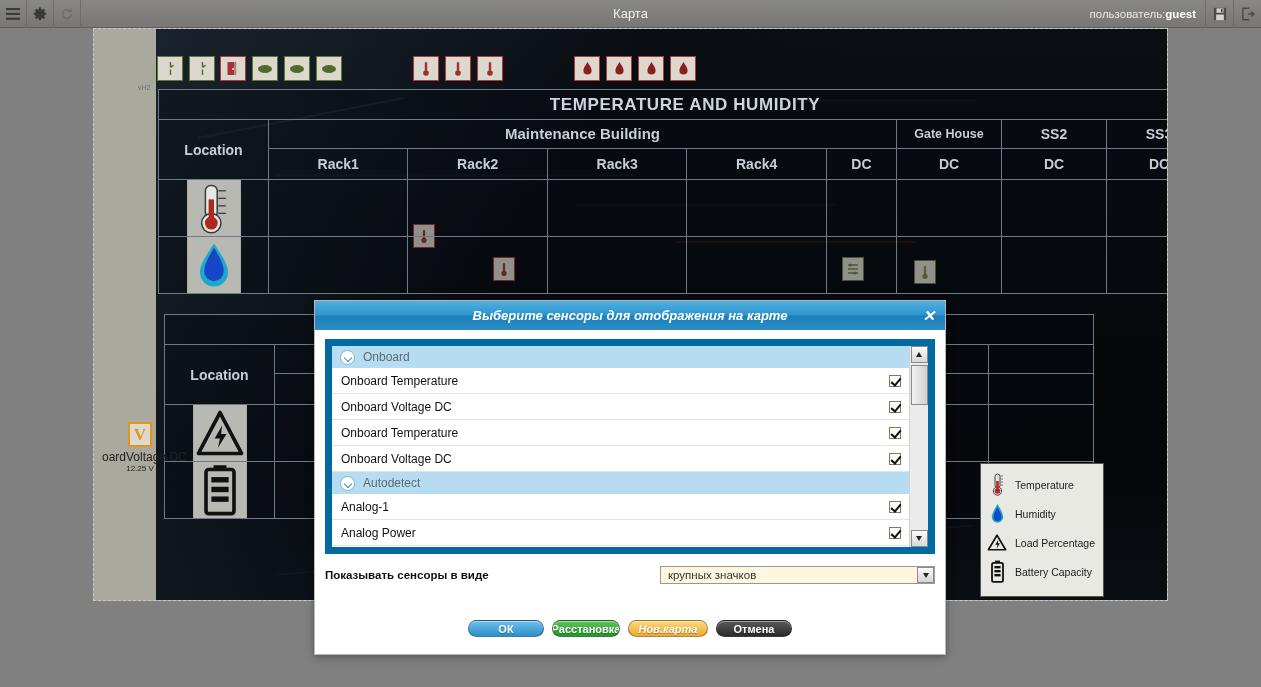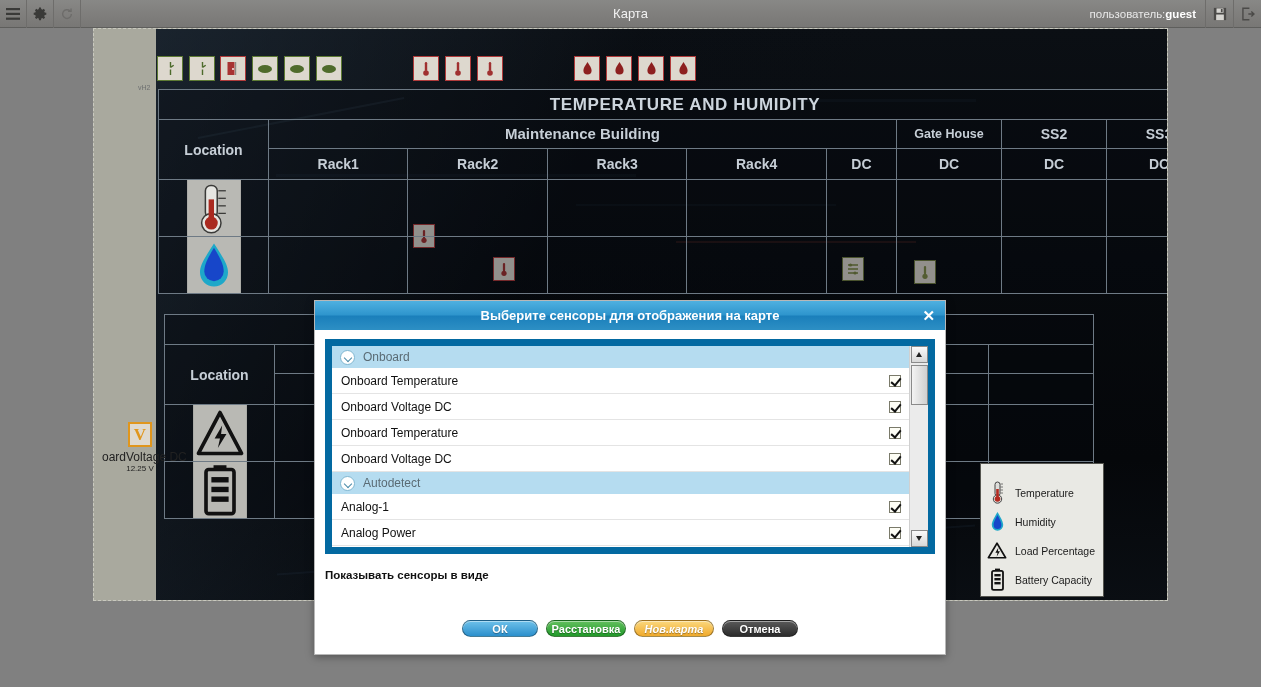--- a/index.html
+++ b/index.html
@@ -129,40 +129,41 @@
   }
   #left-sensor .l1 { font-size: 12px; color: #222; margin-top: 3px; white-space: nowrap; }
   #left-sensor .l2 { font-size: 8px; color: #222; }
 
   
   #legend {
     position: absolute; left: 980px; top: 463px;
     width: 124px; height: 134px;
     background: #e9e9e4;
     border: 1px solid #55554f;
-    padding: 14px 5px;
+    padding: 6px 5px;
   }
   .legend-row { display: flex; align-items: center; height: 29px; }
   .legend-ico { width: 22px; display:flex; justify-content:center; align-items:center; }
   .legend-txt { font-size: 10.5px; color: #1a1a1a; padding-left: 7px; }
 
   
   #dialog {
     position: absolute; left: 314px; top: 300px;
     width: 632px; height: 355px;
     background: #ffffff;
     border: 1px solid #b8b8b8;
     box-shadow: 0 2px 8px rgba(0,0,0,0.35);
   }
   #dlg-title {
     height: 29px;
     background: linear-gradient(to bottom, #4fb0e0 0%, #2e95cd 48%, #1a7fbb 52%, #2d8fc4 100%);
     color: #ffffff; font-size: 13px; font-weight: bold;
     display: flex; align-items: center; justify-content: center;
     position: relative;
+    font-style: italic;
   }
   #dlg-close {
     position: absolute; right: 10px; top: 0; height: 29px;
     display:flex; align-items:center; font-size: 15px; font-weight: bold;
     color: #fff; cursor: pointer;
   }
   #dlg-body { padding: 9px 10px 0 10px; }
   #sensor-list {
     position: relative;
     height: 215px;
@@ -258,21 +259,21 @@
   .btn {
     height: 17px; border-radius: 9px;
     font-size: 11px; font-weight: bold; color: #fff;
     display: flex; align-items: center; justify-content: center;
     cursor: pointer; border: 1px solid rgba(0,0,0,0.35);
     box-shadow: inset 0 1px 0 rgba(255,255,255,0.45);
     padding: 0 6px; overflow: hidden; white-space: nowrap;
     text-shadow: 0 1px 1px rgba(0,0,0,0.35);
   }
   .btn-ok     { width: 76px; background: linear-gradient(to bottom,#6ec1ea,#2b8fcc); }
-  .btn-place  { width: 80px; background: linear-gradient(to bottom,#63c05e,#219a2a); }
+  .btn-place  { width: 68px; background: linear-gradient(to bottom,#63c05e,#219a2a); }
   .btn-newmap { width: 80px; background: linear-gradient(to bottom,#fbd87e,#f0aa2c); font-style: italic; }
   .btn-cancel { width: 76px; background: linear-gradient(to bottom,#5a5a5a,#2b2b2b); }
 </style>
 </head>
 <body>
 
 <div id="topbar">
   <div class="tb-btn">
     <svg class="tb-icon" width="14" height="12" viewBox="0 0 14 12">
       <rect x="0" y="0" width="14" height="2.2" fill="#3a3a38"></rect>
@@ -669,20 +670,26 @@
           </div>
         <div id="sb-thumb"></div>
         <div class="sb-arrow down">
             <i></i>
           </div>
       </div>
     </div>
 
     <div id="view-row">
       <span id="view-label">Показывать сенсоры в виде</span>
+      <div id="view-select-wrap">
+        <span id="view-select-val">крупных значков</span>
+        <span id="view-select-btn">
+            <i></i>
+          </span>
+      </div>
     </div>
   </div>
 
   <div id="dlg-buttons">
     <div class="btn btn-ok">ОК</div>
     <div class="btn btn-place">Расстановка</div>
     <div class="btn btn-newmap">Нов.карта</div>
     <div class="btn btn-cancel">Отмена</div>
   </div>
 </div>

